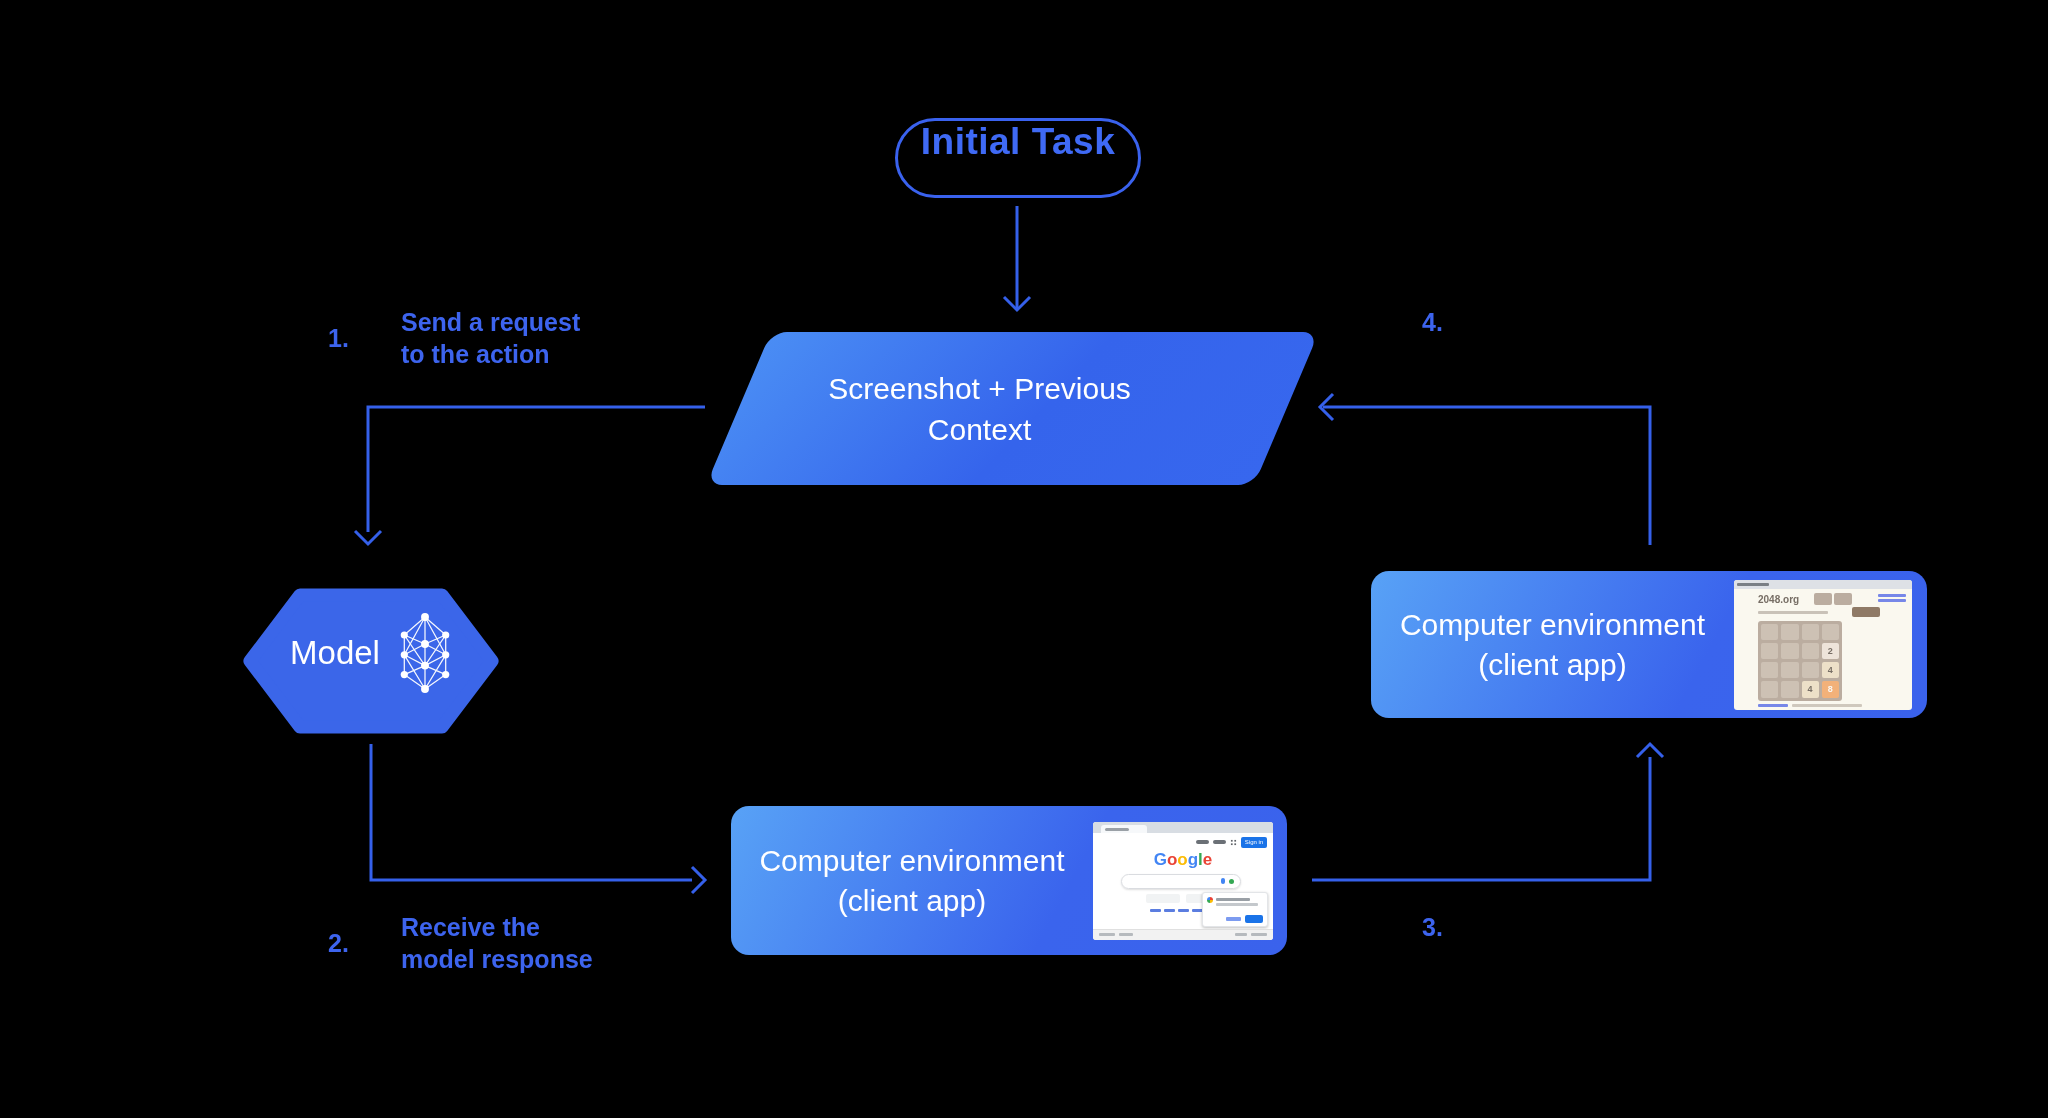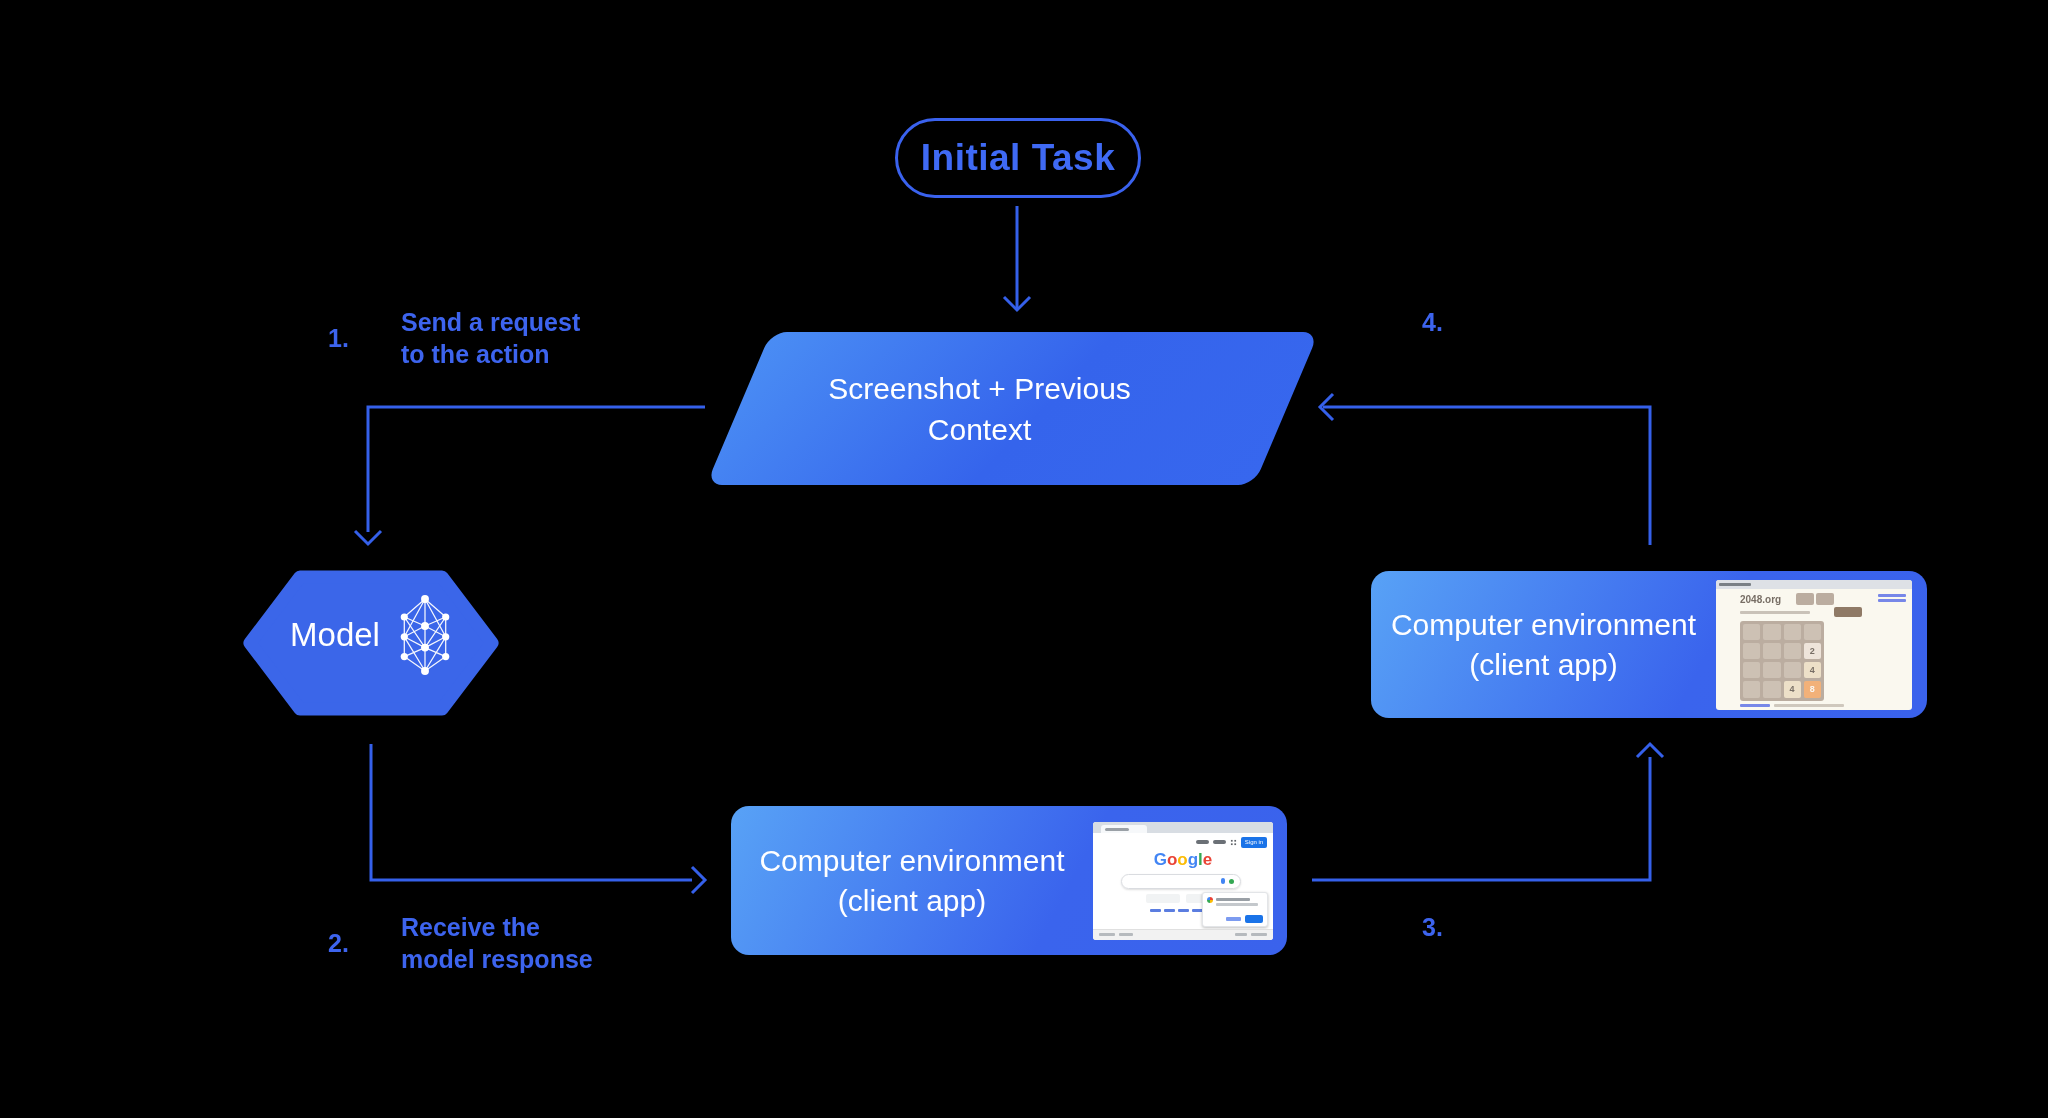--- a/index.html
+++ b/index.html
@@ -6,33 +6,33 @@
   body{width:2048px;height:1118px;position:relative;overflow:hidden;
        font-family:"Liberation Sans", sans-serif;}
   .abs{position:absolute;}
 
   
   #arrow-layer{position:absolute;left:0;top:0;width:2048px;height:1118px;pointer-events:none;}
   #arrow-layer path{stroke:#3560EA;stroke-width:3;fill:none;}
 
   
   .pill{left:895px;top:118px;width:246px;height:80px;border:3px solid #3A62EE;border-radius:42px;
-        display:flex;align-items:center;justify-content:center;box-sizing:border-box;}
+        display:flex;justify-content:center;box-sizing:border-box;}
   .pill span{color:#3F6AF5;font-size:37px;font-weight:700;letter-spacing:.5px;}
 
   
   .para{left:771px;top:332px;width:548px;height:153px;
         transform:skewX(-23deg);transform-origin:top left;border-radius:16px;
         background:linear-gradient(118deg,#4A8DF4 0%,#3564EC 55%,#3767EE 100%);}
   .para-inner{position:absolute;inset:0;transform:skewX(23deg) translateX(-33px);
         display:flex;flex-direction:column;align-items:center;justify-content:center;
         color:#fff;font-size:30px;line-height:41px;font-weight:400;text-align:center;}
 
   
-  .hex{left:242px;top:570px;width:258px;height:130px;}
+  .hex{left:242px;top:588px;width:258px;height:130px;}
   .hex svg.shape{position:absolute;left:0;top:0;}
   .hex-content{position:absolute;inset:0;display:flex;align-items:center;justify-content:center;gap:18px;}
   .hex-label{color:#fff;font-size:33px;font-weight:400;}
 
   
   .env{border-radius:18px;background:linear-gradient(118deg,#58A2F6 0%,#3A64ED 60%,#3A62EC 100%);
        display:flex;align-items:center;box-sizing:border-box;}
   .env-bottom{left:731px;top:806px;width:556px;height:149px;}
   .env-right{left:1371px;top:571px;width:556px;height:147px;}
   .env-text{flex:1;text-align:center;color:#fff;font-size:30px;line-height:40px;font-weight:400;}
@@ -70,21 +70,21 @@
   .g-dlg-g{position:absolute;left:4px;top:4px;width:6px;height:6px;border-radius:50%;
            background:conic-gradient(#ea4335 0 25%,#fbbc05 0 50%,#34a853 0 75%,#4285f4 0);}
   .g-dlg-l1{position:absolute;left:13px;top:5px;width:34px;height:3px;background:#9aa0a6;border-radius:1px;}
   .g-dlg-l2{position:absolute;left:13px;top:10px;width:42px;height:3px;background:#c4c8cc;border-radius:1px;}
   .g-dlg-link{position:absolute;right:26px;bottom:5px;width:15px;height:4px;background:#7c9bf0;border-radius:1px;}
   .g-dlg-btn{position:absolute;right:4px;bottom:3px;width:18px;height:8px;background:#1a73e8;border-radius:2px;}
   .g-footer{position:absolute;left:0;right:0;bottom:0;height:10px;background:#f2f2f2;border-top:1px solid #e0e0e0;}
   .g-f-dash{position:absolute;top:3px;height:3px;background:#b6babe;border-radius:1px;}
 
   
-  .t-mini{width:196px;height:130px;margin-right:15px;background:#faf8ef;}
+  .t-mini{width:178px;height:130px;margin-right:15px;background:#faf8ef;}
   .t-top{position:absolute;left:0;top:0;right:0;height:9px;background:#dee1e6;}
   .t-toptxt{position:absolute;left:3px;top:3px;width:32px;height:3px;background:#7a7f85;border-radius:1px;}
   .t-title{position:absolute;left:24px;top:14px;color:#776e65;font-size:10px;font-weight:700;filter:blur(.4px);}
   .t-scores{position:absolute;left:80px;top:13px;display:flex;gap:2px;}
   .t-score{width:18px;height:12px;background:#bbada0;border-radius:2px;}
   .t-links{position:absolute;right:6px;top:14px;display:flex;flex-direction:column;gap:2px;align-items:flex-end;}
   .t-links i{display:block;width:28px;height:3px;background:#7787e8;border-radius:1px;}
   .t-sub{position:absolute;left:24px;top:31px;width:70px;height:3px;background:#c9c2b8;border-radius:1px;}
   .t-newgame{position:absolute;left:118px;top:27px;width:28px;height:10px;background:#8f7a66;border-radius:2px;}
   .t-grid{position:absolute;left:24px;top:41px;width:84px;height:80px;background:#bbada0;border-radius:3px;

